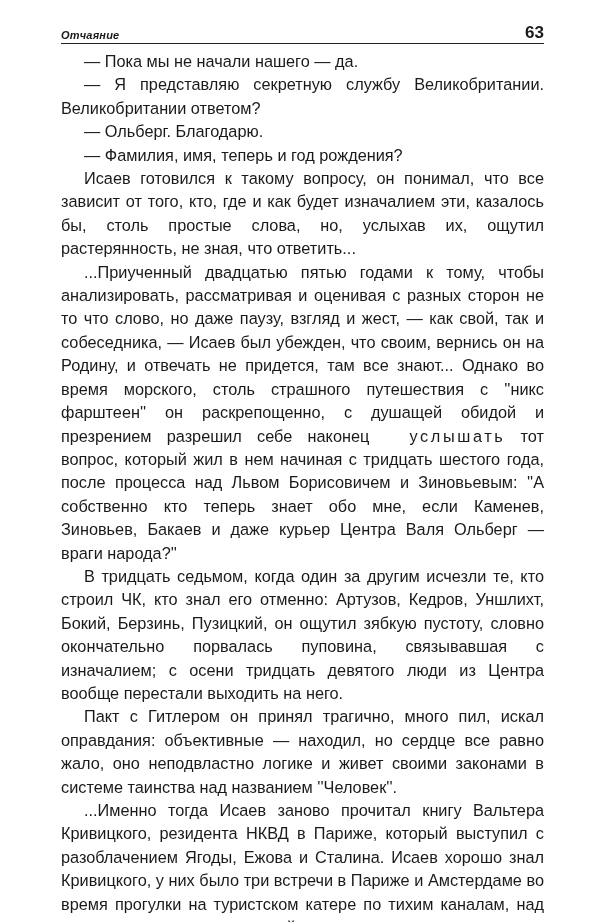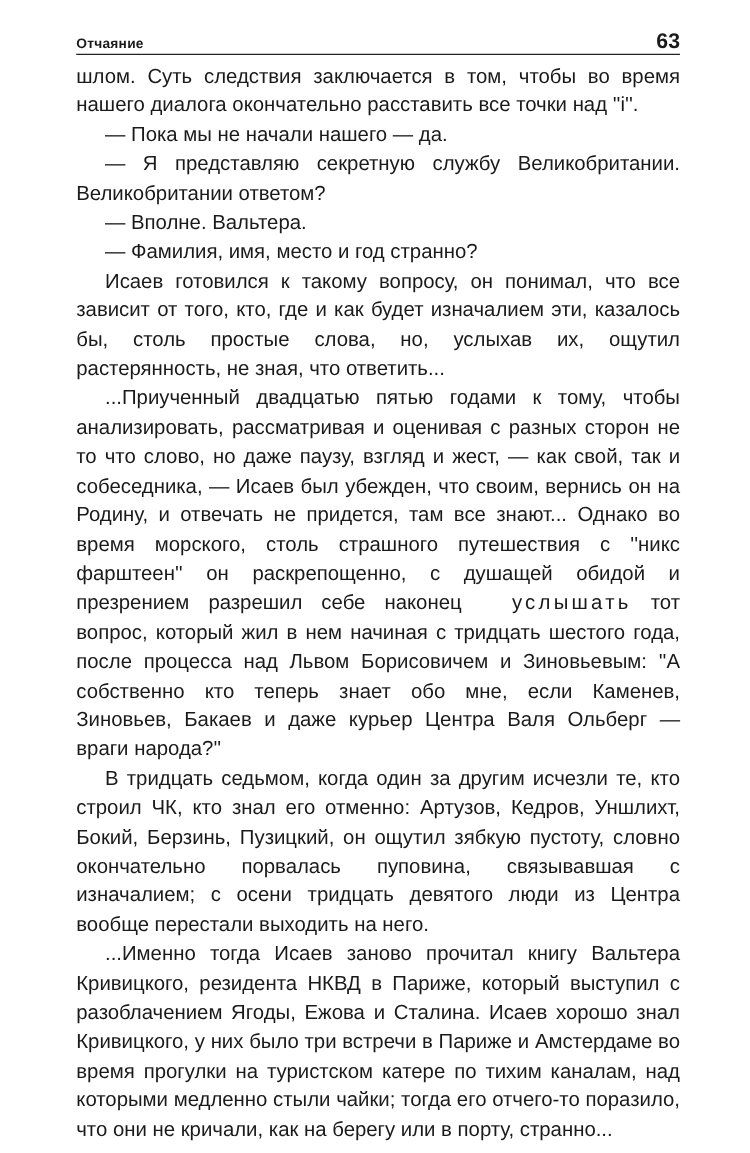--- a/index.html
+++ b/index.html
@@ -5,40 +5,40 @@
   html, body { margin: 0; padding: 0; background: #ffffff; }
   body { width: 600px; height: 922px; position: relative; overflow: hidden; }
   .page {
     position: absolute; left: 61px; top: 22px; width: 483px;
     font-family: "Liberation Sans", sans-serif; color: #1a1a1a;
   }
   .running-head {
     display: flex; justify-content: space-between; align-items: flex-end;
     border-bottom: 1.5px solid #222; padding-bottom: 2px; height: 19px;
   }
-  .running-title { font-weight: bold; font-size: 11px; letter-spacing: 0.2px; }
+  .running-title { font-style: italic; font-weight: bold; font-size: 11px; letter-spacing: 0.2px; }
   .page-number { font-weight: bold; font-size: 17px; line-height: 17px; }
   .body-text { margin-top: 6px; font-size: 16.3px; line-height: 23.4px; text-align: justify; }
   .body-text p { margin: 0; text-indent: 23px; }
   .body-text p.noindent { text-indent: 0; }
   .spaced { letter-spacing: 2.6px; margin-left: 25px; }
 </style>
 </head>
 <body>
 
 <div class="page">
   <div class="running-head">
     <span class="running-title">Отчаяние</span>
     <span class="page-number">63</span>
   </div>
   <div class="body-text">
-    <p class="noindent">шлом. Суть следствия заключается в том, чтобы во время нашего диалога окончательно расставить все точки над ''i''.</p>
     <p>— Пока мы не начали нашего — да.</p>
     <p>— Я представляю секретную службу Великобритании. Великобритании ответом?</p>
-    <p>— Вполне. Вальтера.</p>
-    <p>— Фамилия, имя, место и год странно?</p>
+    <p>— Ольберг. Благодарю.</p>
+    <p>— Фамилия, имя, теперь и год рождения?</p>
     <p>Исаев готовился к такому вопросу, он понимал, что все зависит от того, кто, где и как будет изначалием эти, казалось бы, столь простые слова, но, услыхав их, ощутил растерянность, не зная, что ответить...</p>
     <p><span>...Приученный двадцатью пятью годами к тому, чтобы анализировать, рассматривая и оценивая с разных сторон не то что слово, но даже паузу, взгляд и жест, — как свой, так и собеседника, — Исаев был убежден, что своим, вернись он на Родину, и отвечать не придется, там все знают... Однако во время морского, столь страшного путешествия с ''никс фарштеен'' он раскрепощенно, с душащей обидой и презрением разрешил себе наконец </span><span class="spaced">услышать</span><span> тот вопрос, который жил в нем начиная с тридцать шестого года, после процесса над Львом Борисовичем и Зиновьевым: ''А собственно кто теперь знает обо мне, если Каменев, Зиновьев, Бакаев и даже курьер Центра Валя Ольберг — враги народа?''</span></p>
     <p>В тридцать седьмом, когда один за другим исчезли те, кто строил ЧК, кто знал его отменно: Артузов, Кедров, Уншлихт, Бокий, Берзинь, Пузицкий, он ощутил зябкую пустоту, словно окончательно порвалась пуповина, связывавшая с изначалием; с осени тридцать девятого люди из Центра вообще перестали выходить на него.</p>
+    <p>Пакт с Гитлером он принял трагично, много пил, искал оправдания: объективные — находил, но сердце все равно жало, оно неподвластно логике и живет своими законами в системе таинства над названием ''Человек''.</p>
     <p>...Именно тогда Исаев заново прочитал книгу Вальтера Кривицкого, резидента НКВД в Париже, который выступил с разоблачением Ягоды, Ежова и Сталина. Исаев хорошо знал Кривицкого, у них было три встречи в Париже и Амстердаме во время прогулки на туристском катере по тихим каналам, над которыми медленно стыли чайки; тогда его отчего-то поразило, что они не кричали, как на берегу или в порту, странно...</p>
 
   </div>
 </div>
 
 </body></html>

